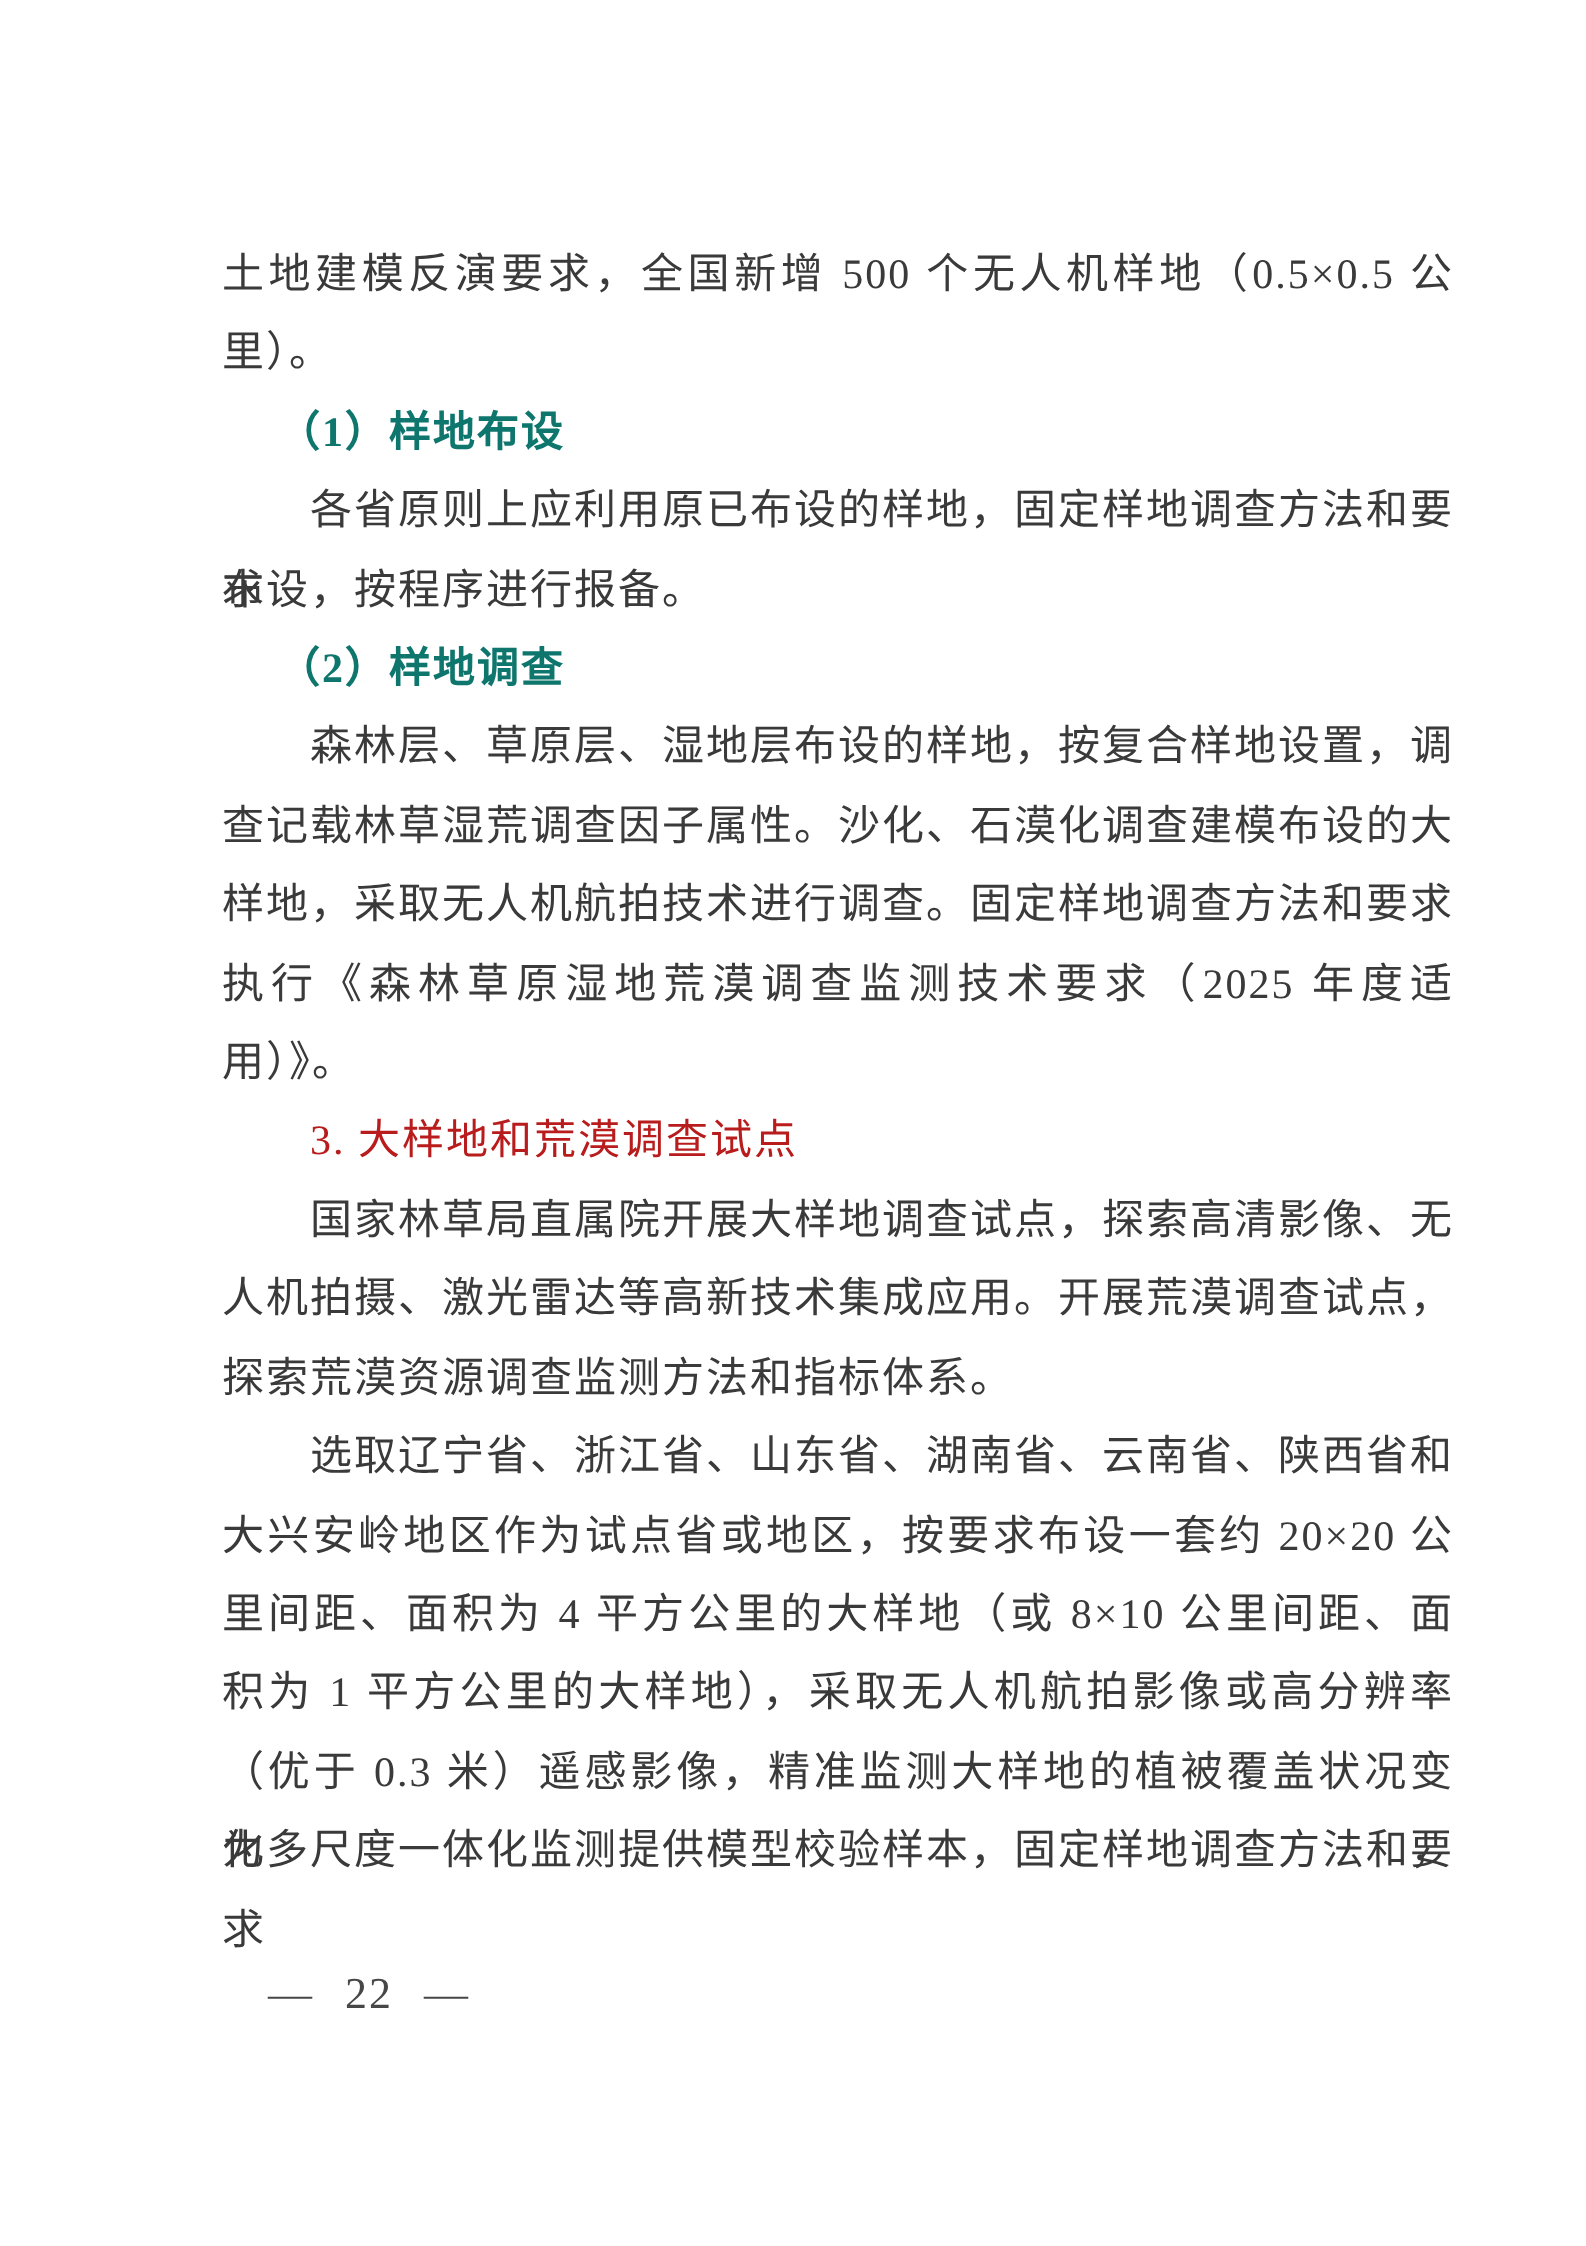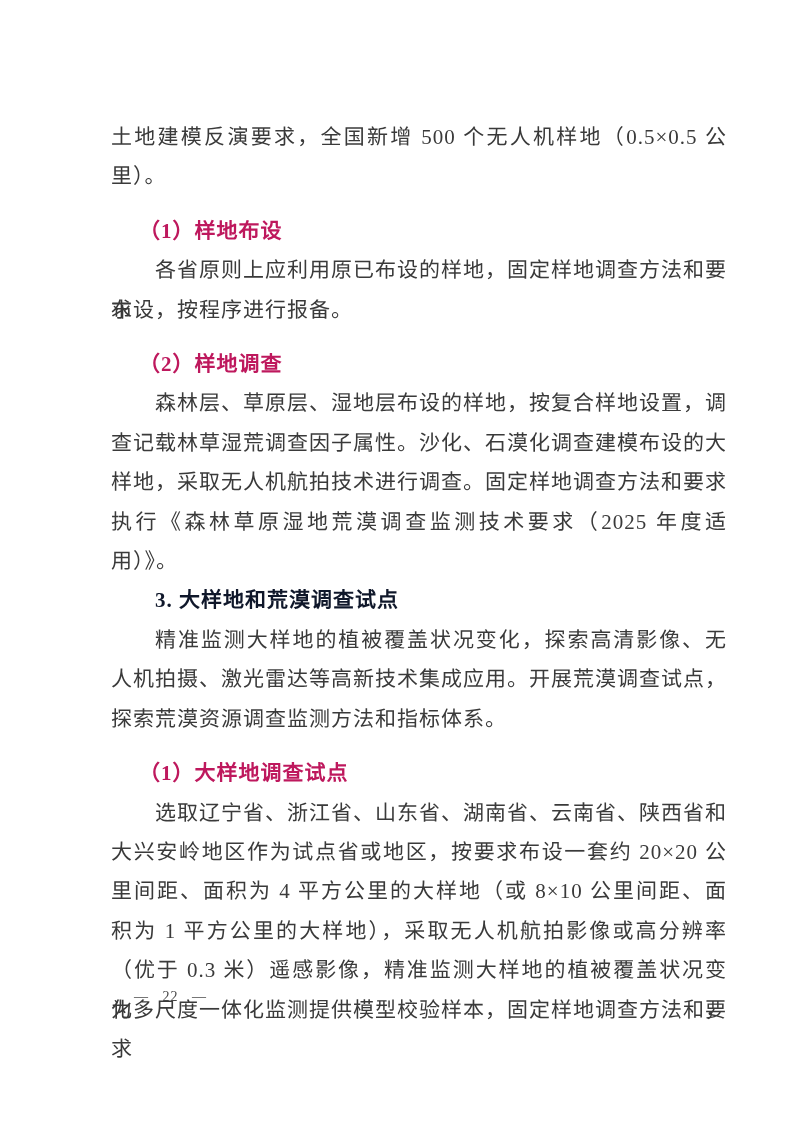--- a/index.html
+++ b/index.html
@@ -34,35 +34,34 @@
   .para-start {
     text-align: justify;
     text-align-last: justify;
     white-space: normal;
   }
   .para-start { text-indent: 44px; }
   .para-end { text-align: left; }
   .heading {
     font-weight: bold;
     text-indent: 28px;
-    color: #be185d;
-    margin-top: 15px;
+    color: #0f766e;
   }
   .heading-num {
-    font-weight: bold;
+    font-weight: normal;
     text-indent: 44px;
-    color: #0f172a;
+    color: #b91c1c;
   }
   .page-number {
     position: absolute;
     left: 134px;
     top: 983px;
     height: 28px;
     line-height: 28px;
-    font-size: 14px;
+    font-size: 22px;
     letter-spacing: 1px;
     word-spacing: 9px;
     color: #474747;
     text-align: center;
   }
 </style>
 </head>
 <body>
 
 <div class="page">
@@ -72,24 +71,23 @@
       <div class="doc-line heading">（1）样地布设</div>
       <div class="doc-line para-start">各省原则上应利用原已布设的样地，固定样地调查方法和要求</div>
       <div class="doc-line para-end">布设，按程序进行报备。</div>
       <div class="doc-line heading">（2）样地调查</div>
       <div class="doc-line para-start">森林层、草原层、湿地层布设的样地，按复合样地设置，调</div>
       <div class="doc-line para-line">查记载林草湿荒调查因子属性。沙化、石漠化调查建模布设的大</div>
       <div class="doc-line para-line">样地，采取无人机航拍技术进行调查。固定样地调查方法和要求</div>
       <div class="doc-line para-line">执行《森林草原湿地荒漠调查监测技术要求（2025 年度适</div>
       <div class="doc-line para-end">用）》。</div>
       <div class="doc-line heading-num">3. 大样地和荒漠调查试点</div>
-      <div class="doc-line para-start">精准监测大样地的植被覆盖状况变化，探索高清影像、无</div>
+      <div class="doc-line para-start">国家林草局直属院开展大样地调查试点，探索高清影像、无</div>
       <div class="doc-line para-line">人机拍摄、激光雷达等高新技术集成应用。开展荒漠调查试点，</div>
       <div class="doc-line para-end">探索荒漠资源调查监测方法和指标体系。</div>
-      <div class="doc-line heading">（1）大样地调查试点</div>
       <div class="doc-line para-start">选取辽宁省、浙江省、山东省、湖南省、云南省、陕西省和</div>
       <div class="doc-line para-line">大兴安岭地区作为试点省或地区，按要求布设一套约 20×20 公</div>
       <div class="doc-line para-line">里间距、面积为 4 平方公里的大样地（或 8×10 公里间距、面</div>
       <div class="doc-line para-line">积为 1 平方公里的大样地），采取无人机航拍影像或高分辨率</div>
       <div class="doc-line para-line">（优于 0.3 米）遥感影像，精准监测大样地的植被覆盖状况变化，</div>
       <div class="doc-line para-line">为多尺度一体化监测提供模型校验样本，固定样地调查方法和要求</div>
     </div>
   <div class="page-number">— 22 —</div>
 </div>
 

